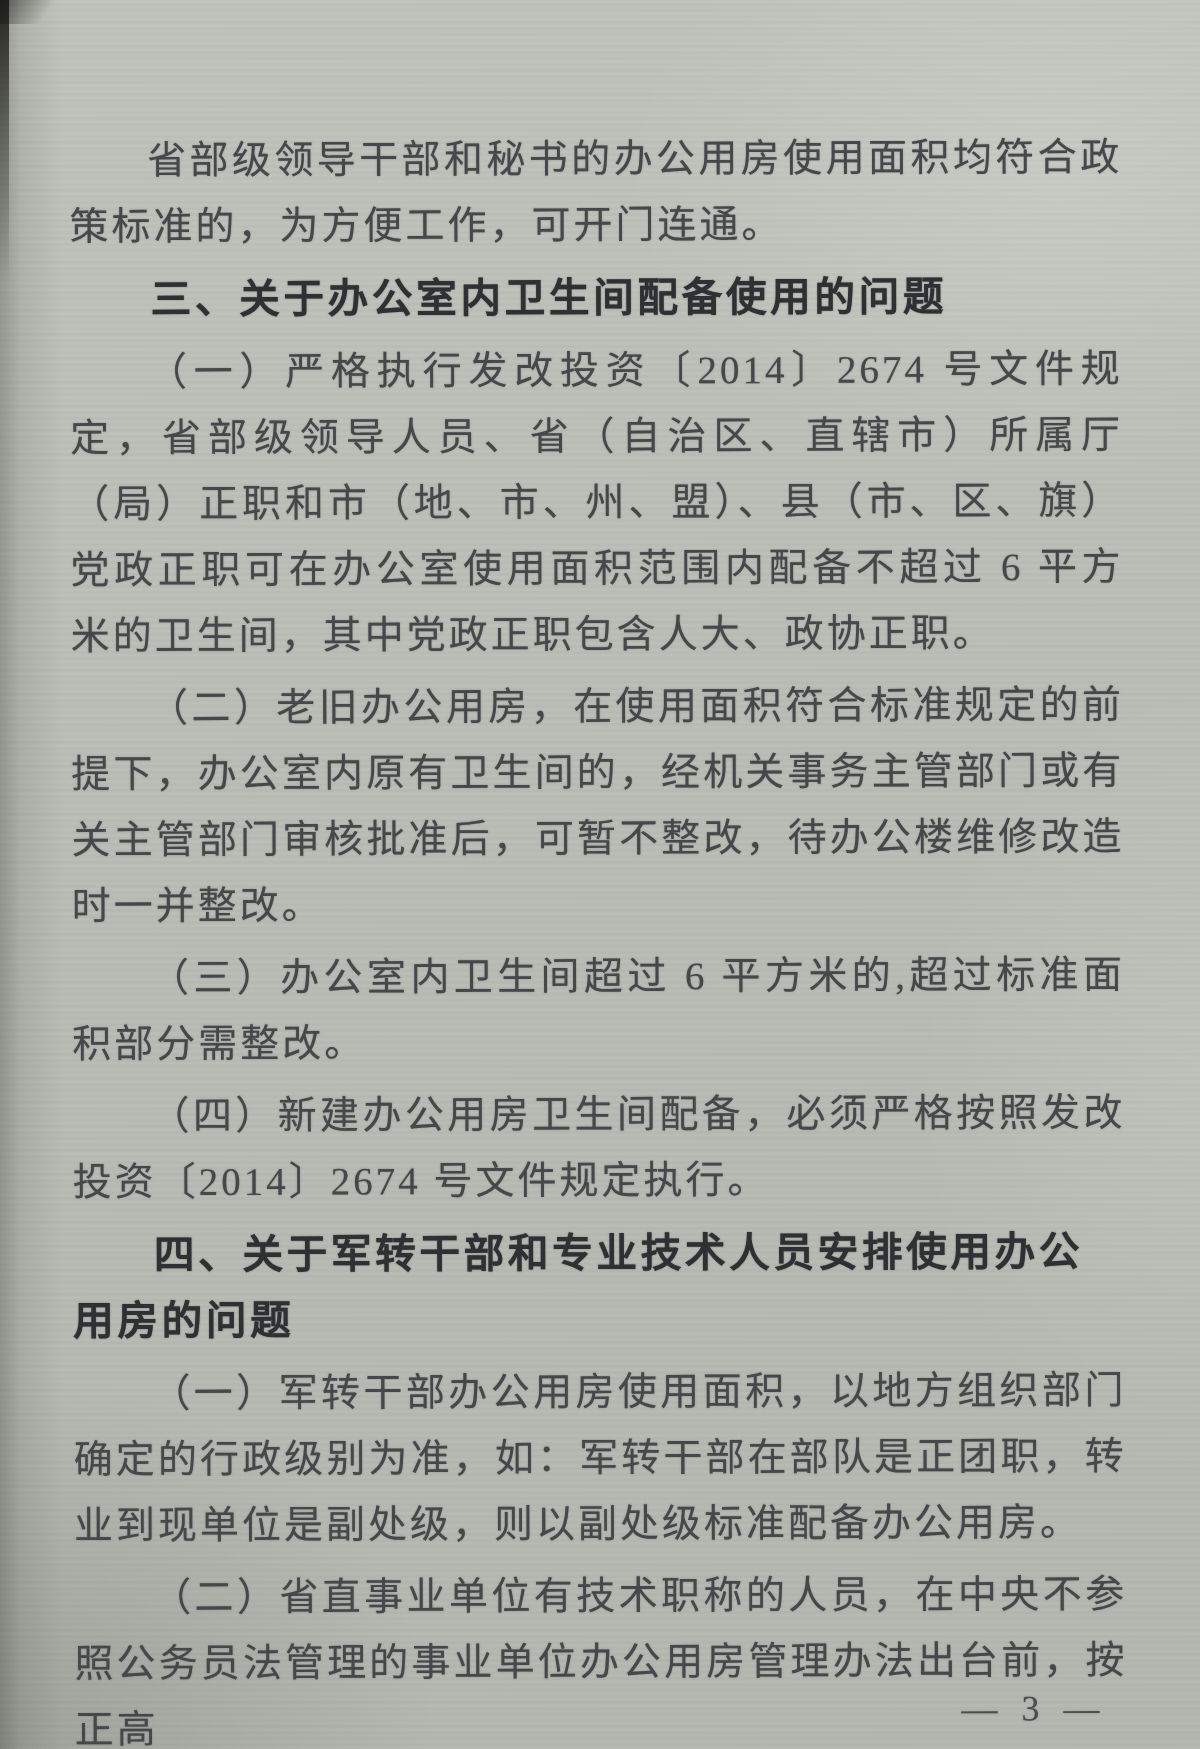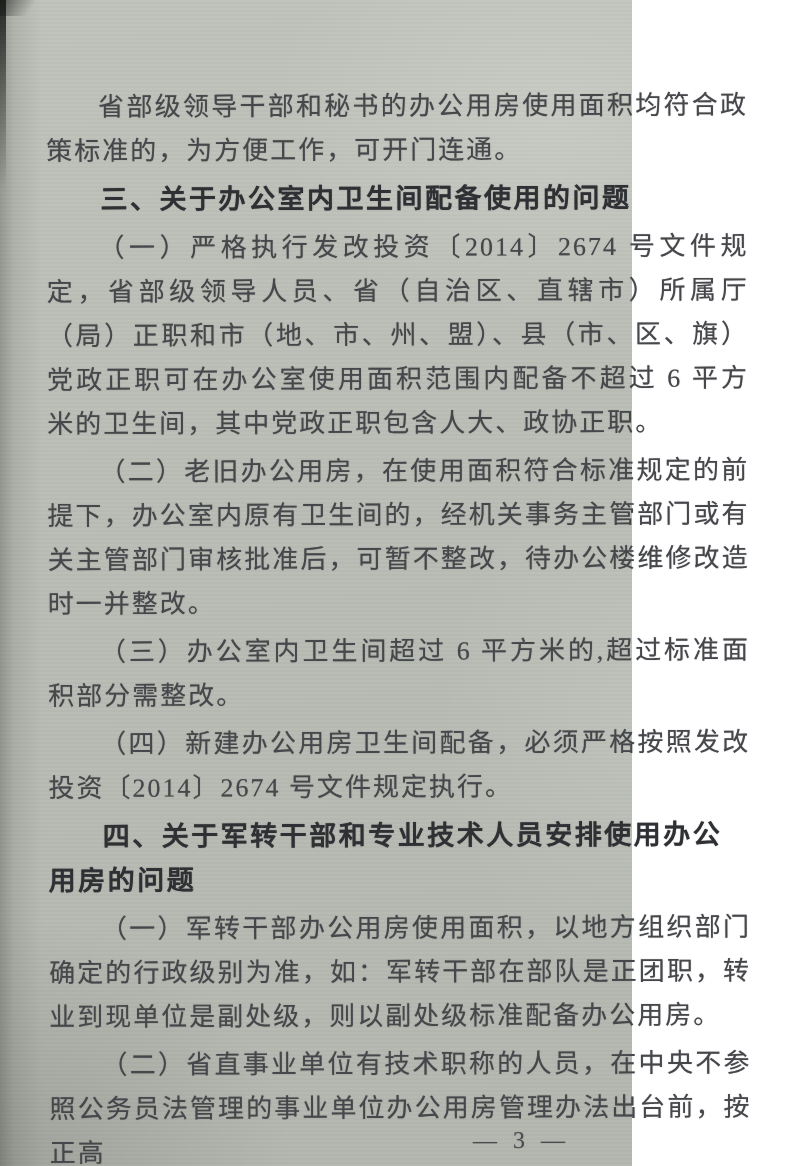--- a/index.html
+++ b/index.html
@@ -7,21 +7,21 @@
     padding: 0;
     width: 800px;
     height: 1166px;
     overflow: hidden;
     font-family: "Liberation Serif", "DejaVu Serif", serif;
   }
 
   
   .photo {
     position: relative;
-    width: 632px;
+    width: 800px;
     height: 1166px;
     background:
       radial-gradient(ellipse 420px 300px at 88% 10%, rgba(255,255,255,0.16), rgba(255,255,255,0) 70%),
       radial-gradient(ellipse 300px 420px at 100% 62%, rgba(255,255,255,0.10), rgba(255,255,255,0) 65%),
       radial-gradient(ellipse 420px 360px at 0% 100%, rgba(30,32,28,0.14), rgba(30,32,28,0) 70%),
       linear-gradient(to right, rgba(45,46,42,0.28) 0px, rgba(45,46,42,0.10) 14px, rgba(45,46,42,0) 42px),
       repeating-linear-gradient(0deg, rgba(255,255,255,0.018) 0 2px, rgba(0,0,0,0.016) 2px 4px),
       linear-gradient(173deg, #bfc3bb 0%, #b9bdb5 45%, #b3b7af 100%);
   }
 

